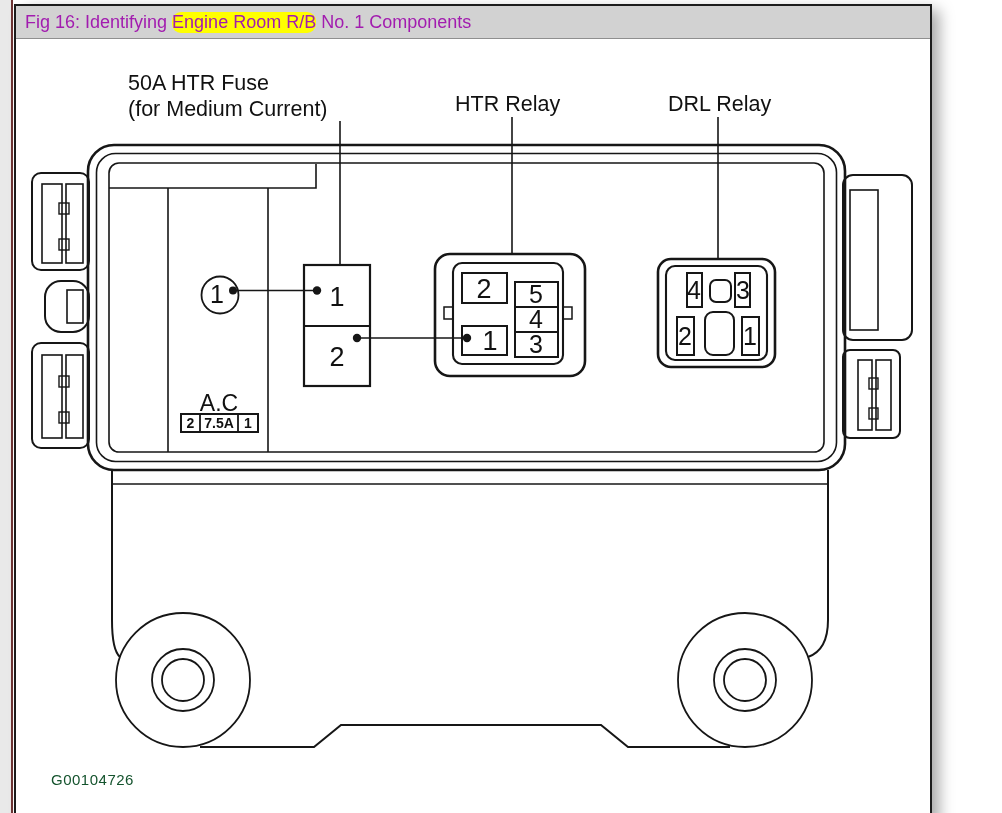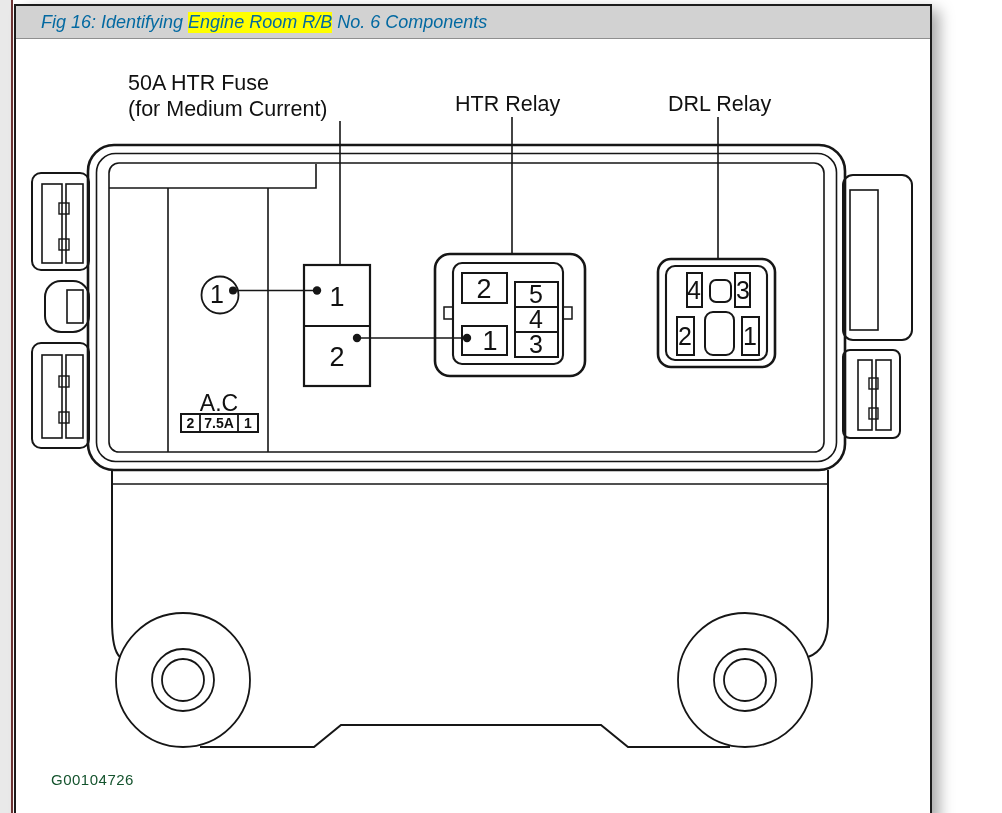--- a/index.html
+++ b/index.html
@@ -21,26 +21,25 @@
     background:#ffffff;
     border:2px solid #1c1c1c;border-bottom:none;
     box-shadow:9px 4px 14px -2px rgba(0,0,0,0.35);
     box-sizing:border-box;
   }
   .title-bar{
     position:absolute;left:0;top:0;right:0;height:32px;
     background:#d2d2d2;
     border-bottom:1px solid #8f8f8f;
     display:flex;align-items:center;
-    padding-left:25px;
-    font-size:18px;color:#0369a1;
+    padding-left:9px;
+    font-size:18px;color:#a21caf;
     white-space:pre;
-    font-style:italic;
   }
-  .title-highlight{background:#ffff00;}
+  .title-highlight{background:#ffff00;border-radius:9px;}
   .diagram-layer{
     position:absolute;left:0;top:0;width:1002px;height:813px;
   }
   svg text{fill:#111111;}
   .lbl{font-size:21.5px;}
   .num-lg{font-size:27px;text-anchor:middle;}
   .num-md{font-size:25px;text-anchor:middle;}
   .ac-lbl{font-size:23px;text-anchor:middle;}
   .ac-cell{font-size:14px;font-weight:bold;text-anchor:middle;}
   .fig-code{
@@ -48,21 +47,21 @@
     font-size:15px;color:#14532d;letter-spacing:0.5px;
   }
 </style>
 </head>
 <body>
 
 <div class="left-margin-strip"></div>
 <div class="left-accent-line"></div>
 
 <div class="content-panel">
-  <div class="title-bar"><span>Fig 16: Identifying </span><span class="title-highlight">Engine Room R/B</span><span> No. 6 Components</span></div>
+  <div class="title-bar"><span>Fig 16: Identifying </span><span class="title-highlight">Engine Room R/B</span><span> No. 1 Components</span></div>
   <div class="fig-code">G00104726</div>
 </div>
 
 <svg class="diagram-layer" viewBox="0 0 1002 813" fill="none" stroke="#161616" stroke-width="2">
 
   <g stroke="none" fill="#111111">
     <text class="lbl" x="128" y="90">50A HTR Fuse</text>
     <text class="lbl" x="128" y="116">(for Medium Current)</text>
     <text class="lbl" x="455" y="111">HTR Relay</text>
     <text class="lbl" x="668" y="111">DRL Relay</text>

